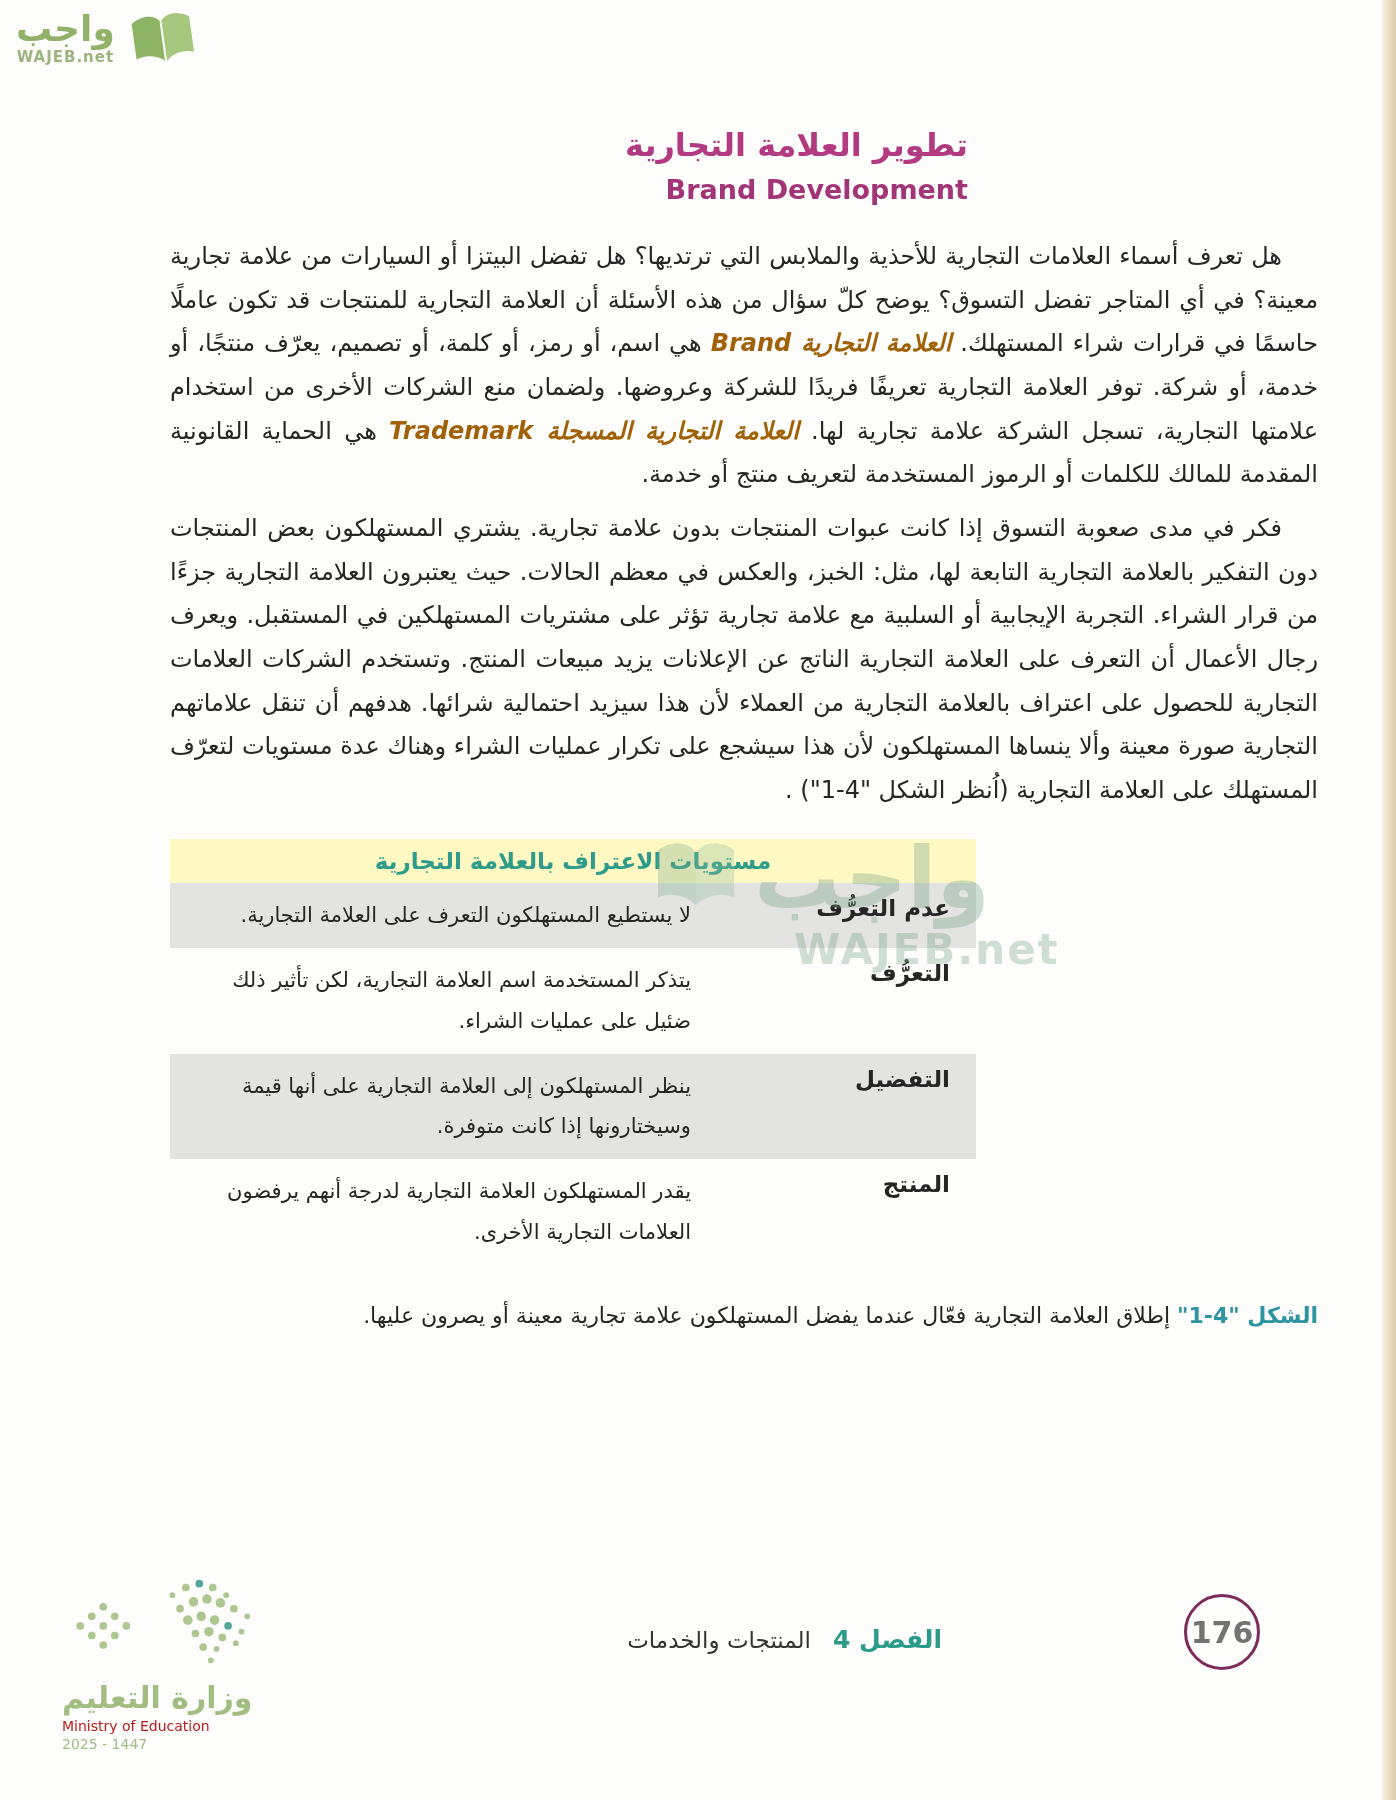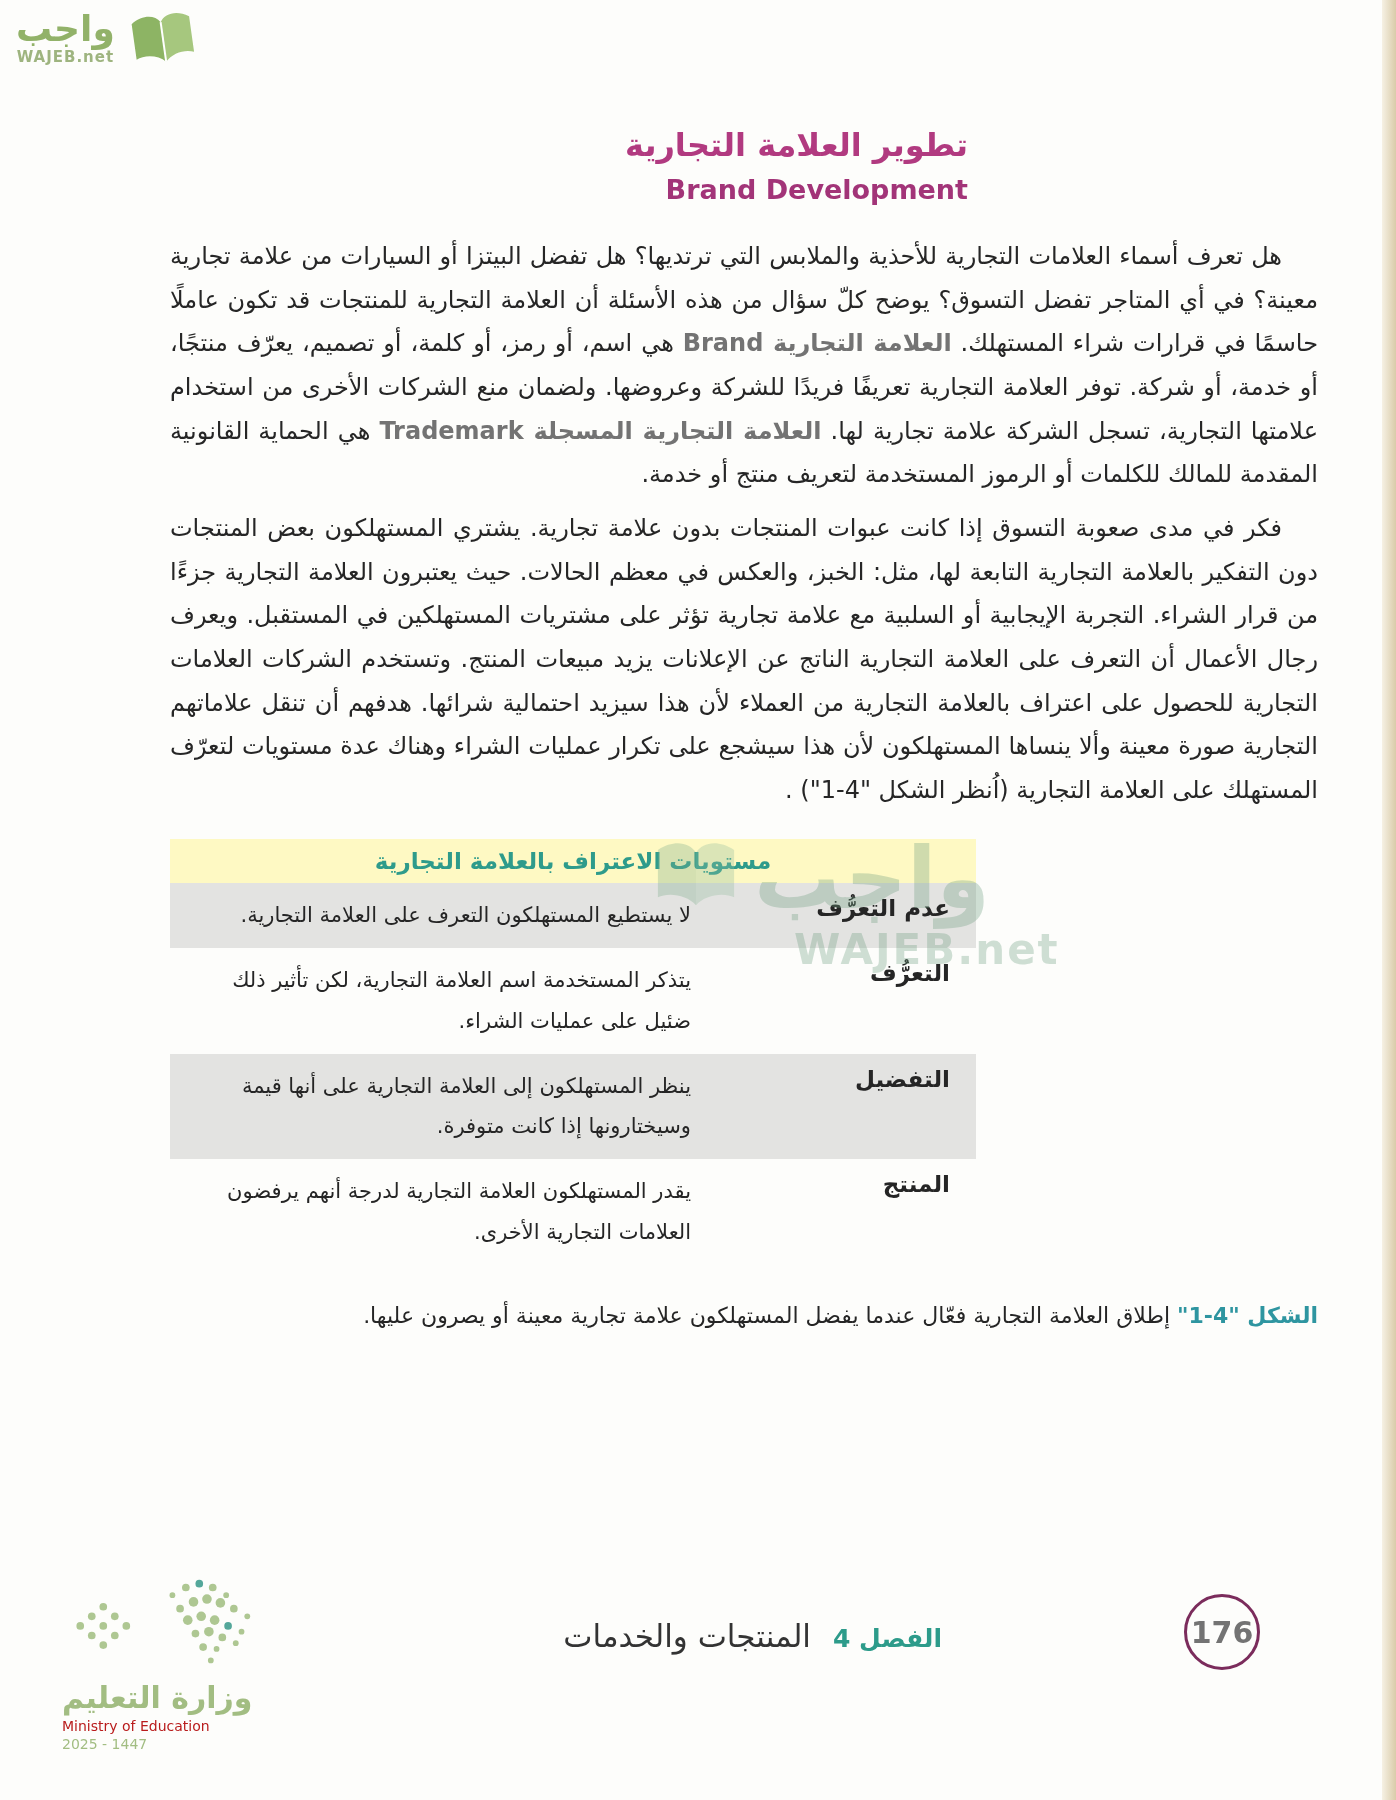--- a/index.html
+++ b/index.html
@@ -37,41 +37,41 @@
     text-align:right; margin:0 350px 10px 0;
   }
   .subtitle {
     font-size:27px; font-weight:bold; color:#a23478;
     text-align:right; margin:0 350px 30px 0;
   }
   .para {
     font-size:24px; line-height:1.82; text-align:justify;
     text-indent:36px; margin-bottom:10px; color:#262626;
   }
-  .term { color:#737373; font-weight:bold; }
+  .term { color:#a16207; font-weight:bold;font-style:italic; }
   
   .brand-table { width:806px; margin-top:26px; margin-left:0; margin-right:auto; }
   .t-header {
     background:#fef9c3; color:#2e9b8b; font-weight:bold;
     font-size:23px; text-align:center; padding:9px 0;
   }
   .t-row { display:flex; }
   .t-row.shaded { background:#e3e3e1; }
   .t-term { width:285px; padding:12px 26px 26px 0; font-weight:bold; font-size:23px; }
   .t-desc { flex:1; padding:12px 0 12px 45px; font-size:21px; line-height:1.95; text-align:right; }
   
   .caption { margin-top:30px; font-size:22px; line-height:1.95; text-align:justify; }
   .cap-label { color:#2e95a0; font-weight:bold; }
   
   .chapter {
     position:absolute; right:454px; bottom:146px; direction:rtl;
     display:flex; gap:22px; align-items:baseline; z-index:4;
   }
   .ch-label { color:#2d9b8a; font-weight:bold; font-size:25px; }
-  .ch-title { color:#333; font-size:31px; }
+  .ch-title { color:#333; font-size:23px; }
   .page-circle {
     position:absolute; right:136px; bottom:130px; width:76px; height:76px;
     border:3px solid #7b2c5c; border-radius:50%;
     display:flex; align-items:center; justify-content:center;
     color:#737373; font-size:30px; font-weight:bold; z-index:4;
   }
   .ministry { position:absolute; left:62px; bottom:48px; width:260px; z-index:4; }
   .ministry svg { display:block; margin-bottom:8px; }
   .m-ar { font-size:30px; font-weight:bold; color:#a2bd82; }
   .m-en { font-size:14px; color:#b91c1c; margin-top:3px; }

